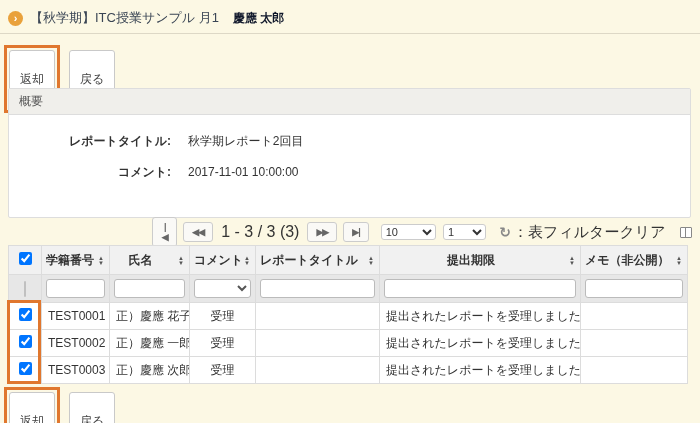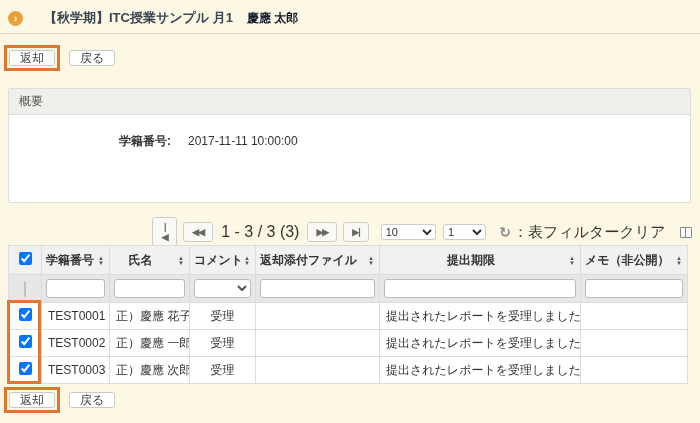--- a/index.html
+++ b/index.html
@@ -15,37 +15,37 @@
 
   
   .page-header { position:absolute; top:9px; left:8px; right:8px; display:flex; align-items:center; }
   .crumb-icon {
     width:15px; height:15px; border-radius:50%;
     background:#e9a13b; color:#fff;
     display:inline-flex; align-items:center; justify-content:center;
     font-size:11px; font-weight:bold; line-height:1;
     flex:0 0 auto;
   }
-  .page-title { margin-left:21px; font-size:13px; font-weight:bold; color:#3a4554; }
+  .page-title { margin-left:7px; font-size:13px; font-weight:normal; color:#3a4554; }
   .user-name  { margin-left:14px; font-size:12px; color:#0f172a; font-weight:bold; }
   .divider { position:absolute; top:33px; left:0; right:0; border-top:1px solid #ddd8c6; }
 
   
   .btn-row { position:absolute; left:4px; display:flex; align-items:center; gap:9px; }
   .btn-row-top { top:45px; }
   .btn-row-bottom { top:387px; }
   .btn {
     display:inline-block; background:#fff; border:1px solid #c9c9c9; border-radius:3px;
-    padding:0 10px; font-size:12px; color:#444; cursor:pointer; line-height:1.2;
+    padding:21px 10px; font-size:12px; color:#444; cursor:pointer; line-height:1.2;
   }
   .annot-box { border:3px solid #e0772e; padding:2px; display:inline-block; background:transparent; }
 
   
   .panel {
-    position:absolute; top:88px; left:8px; width:683px; height:115px;
+    position:absolute; top:88px; left:8px; width:683px; height:130px;
     background:#fff; border:1px solid #ddd; border-radius:2px;
   }
   .panel-header {
     height:26px; line-height:25px; background:#f0efeb; border-bottom:1px solid #ddd;
     padding-left:10px; color:#555; font-size:12px;
   }
   .panel-body { padding-top:17px; }
   .field { display:flex; margin-bottom:13px; line-height:18px; }
   .field-label { width:162px; text-align:right; font-weight:bold; color:#333; flex:0 0 auto; }
   .field-value { margin-left:17px; color:#333; }
@@ -120,22 +120,26 @@
   <span class="annot-box">
     <button class="btn">返却</button>
   </span>
   <button class="btn">戻る</button>
 </div>
 
 <div class="panel">
   <div class="panel-header">概要</div>
   <div class="panel-body">
     <div class="field">
-      <span class="field-label">学籍番号:</span>
-      <span class="field-value">2017-11-11 10:00:00</span>
+      <span class="field-label">レポートタイトル:</span>
+      <span class="field-value">秋学期レポート2回目</span>
+    </div>
+    <div class="field">
+      <span class="field-label">コメント:</span>
+      <span class="field-value">2017-11-01 10:00:00</span>
     </div>
   </div>
 </div>
 
 <div class="pager">
   <button class="pager-btn">|◀</button>
   <button class="pager-btn">◀◀</button>
   <span class="pager-range">1 - 3 / 3 (3)</span>
   <button class="pager-btn">▶▶</button>
   <button class="pager-btn">▶|</button>
@@ -176,21 +180,21 @@
               <span>▼</span>
             </span></th>
       <th><span>氏名</span><span class="sort">
               <span>▲</span>
               <span>▼</span>
             </span></th>
       <th><span>コメント</span><span class="sort">
               <span>▲</span>
               <span>▼</span>
             </span></th>
-      <th><span>返却添付ファイル</span><span class="sort">
+      <th><span>レポートタイトル</span><span class="sort">
               <span>▲</span>
               <span>▼</span>
             </span></th>
       <th><span>提出期限</span><span class="sort">
               <span>▲</span>
               <span>▼</span>
             </span></th>
       <th><span>メモ（非公開）</span><span class="sort">
               <span>▲</span>
               <span>▼</span>

